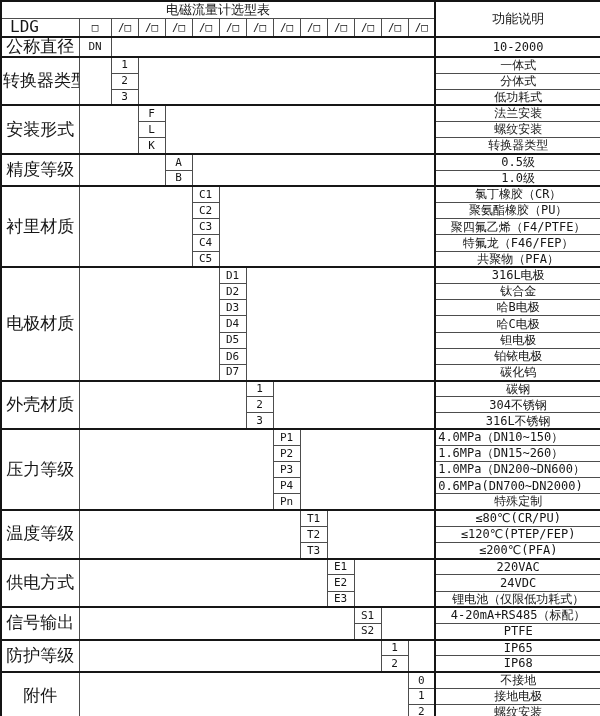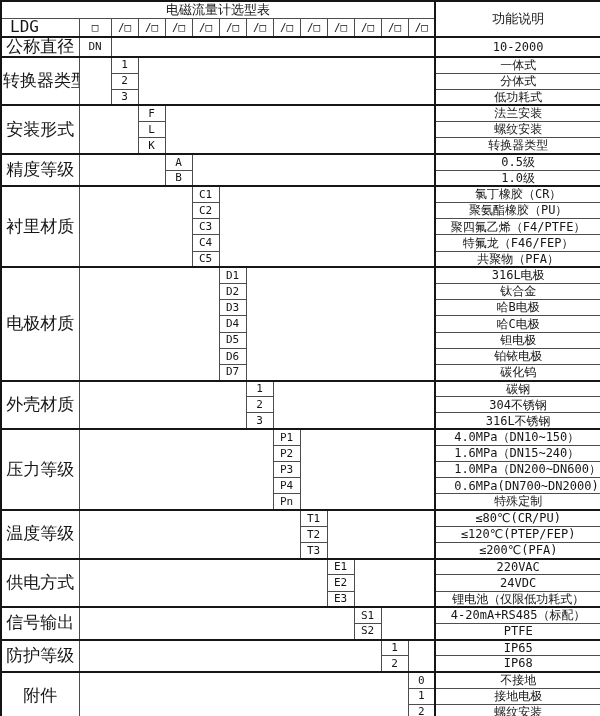--- a/index.html
+++ b/index.html
@@ -23,21 +23,21 @@
     overflow:hidden;
   }
   tr.group-start > td { border-top:2px solid #161616; }
   .title-row td { height:16px; font-size:13px; }
   .header-row td { height:17px; font-size:16px; }
   tbody tr { height:16.2px; }
   td.prefix { text-align:left; padding-left:8px; }
   td.label { font-size:17px; }
   td.code  { font-size:11px; }
   td.desc  { font-size:12px;border-radius:6px; }
-  td.desc.left { text-align:left; padding-left:18px; }
+  td.desc.left { text-align:left; padding-left:2px; }
   td.fn-col { border-left:2px solid #161616; }
   td.fn-header { font-size:13px; }
   col.c-label { width:78px; }
   col.c-box   { width:32px; }
   col.c-code  { width:27px; }
   col.c-fn    { width:166px; }
 </style>
 </head>
 <body>
 
@@ -201,21 +201,21 @@
       </tr>
       <tr class="group-start">
         <td class="label" rowspan="5">压力等级</td>
         <td class="blank" colspan="7" rowspan="5"></td>
         <td class="code">P1</td>
         <td class="blank" colspan="5" rowspan="5"></td>
         <td class="desc fn-col left">4.0MPa（DN10~150）</td>
       </tr>
       <tr>
         <td class="code">P2</td>
-        <td class="desc fn-col left">1.6MPa（DN15~240）</td>
+        <td class="desc fn-col left">1.6MPa（DN15~260）</td>
       </tr>
       <tr>
         <td class="code">P3</td>
         <td class="desc fn-col left">1.0MPa（DN200~DN600）</td>
       </tr>
       <tr>
         <td class="code">P4</td>
         <td class="desc fn-col left">0.6MPa(DN700~DN2000)</td>
       </tr>
       <tr>

